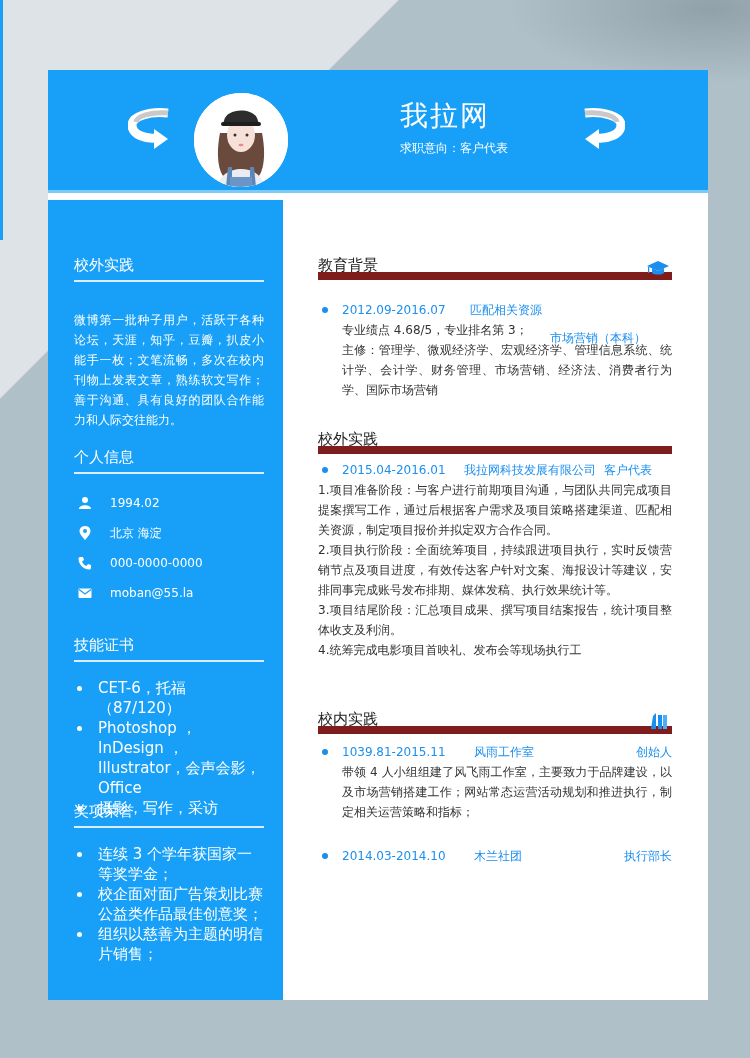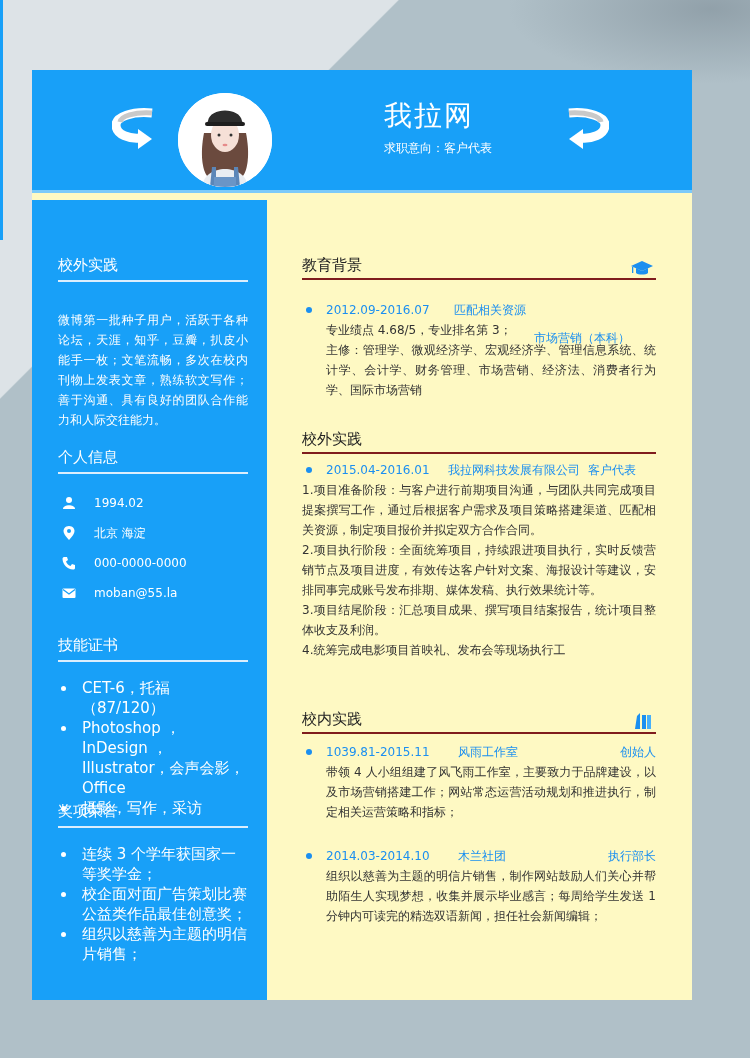--- a/index.html
+++ b/index.html
@@ -12,21 +12,21 @@
   .bg-light {
     position: absolute; left: 0; top: 0; width: 750px; height: 1058px;
     background: linear-gradient(135deg, #dde3e7 0%, #dde3e7 22%, rgba(0,0,0,0) 22.1%);
   }
   .bg-shade {
     position: absolute; right: 0; top: 0; width: 260px; height: 90px;
     background: radial-gradient(ellipse at 85% 10%, rgba(120,135,145,0.55) 0%, rgba(176,192,200,0) 65%);
   }
   .bg-edge { position:absolute; left:0; top:0; width:3px; height:240px; background:#18a0f8; }
 
-  .page { position: absolute; left: 32px; top: 70px; width: 660px; height: 930px; background: #fef9c3; }
+  .page { position: absolute; left: 48px; top: 70px; width: 660px; height: 930px; background: #ffffff; }
 
   
   .header { position: absolute; left: 0; top: 0; width: 660px; height: 120px; background: #18a0f8; }
   .header-strip { position: absolute; left: 0; top: 120px; width: 660px; height: 3px; background: #7ccaf9; }
   .avatar {
     position: absolute; left: 146px; top: 23px; width: 94px; height: 94px; border-radius: 50%;
     background: #ffffff; overflow: hidden;
   }
   .avatar svg { width: 94px; height: 94px; display: block; }
   .arrow { position: absolute; top: 35px; width: 44px; height: 52px; }
@@ -46,21 +46,21 @@
   .side-para { font-size: 12px; line-height: 20px; margin-top: 28px; text-align: justify; font-family: Liberation Serif, serif; }
   .info-list { margin-top: 14px; }
   .info-item { display: flex; align-items: center; height: 30px; font-size: 12px; }
   .info-icon { width: 14px; height: 14px; margin-left: 4px; margin-right: 18px; display:flex; align-items:center; justify-content:center; }
   .info-icon svg { width: 14px; height: 14px; }
   .bullets { margin-top: 16px; }
   .bullet { position: relative; padding-left: 24px; font-size: 15px; line-height: 20px; }
   .bullet::before { content: ""; position: absolute; left: 3px; top: 8px; width: 5px; height: 5px; border-radius: 50%; background: #fff; }
   .bullets-award .bullet { line-height: 20px; }
   .sec { position: absolute; left: 270px; width: 354px; }
-  .sec-head { position: relative; height: 26px; border-bottom: 2px solid #7f1d1d; }
+  .sec-head { position: relative; height: 26px; border-bottom: 8px solid #7f1d1d; }
   .sec-title { font-size: 15px; color: #222; line-height: 22px; }
   .sec-icon { position: absolute; right: 2px; top: 4px; width: 24px; height: 18px; }
   .entry { position: relative; padding-left: 24px; font-size: 12px; color: #333; line-height: 20px; }
   .entry-head { position: relative; height: 20px; color: #1b8ff0; font-size: 12px; line-height: 20px; }
   .entry-dot { position: absolute; left: -20px; top: 7px; width: 6px; height: 6px; border-radius: 50%; background: #1b8ff0; }
   .entry-head span { position: absolute; top: 0; white-space: nowrap; }
   .entry-body { text-align: justify; }
   .entry-full { font-size: 12px; color: #333; line-height: 20px; text-align: justify; }
 </style>
 </head>
@@ -235,17 +235,16 @@
       </div>
       <div class="entry-body">带领 4 人小组组建了风飞雨工作室，主要致力于品牌建设，以及市场营销搭建工作；网站常态运营活动规划和推进执行，制定相关运营策略和指标；</div>
     </div>
     <div class="entry" style="margin-top:24px;">
       <div class="entry-head">
         <div class="entry-dot"></div>
         <span style="left:0;">2014.03-2014.10</span>
         <span style="left:132px;">木兰社团</span>
         <span style="right:0;">执行部长</span>
       </div>
-      <div class="entry-body">组织以慈善为主题的明信片销售，制作网站鼓励人们关心并帮助陌生人实现梦想，收集并展示毕业感言；每周给学生发送 1 分钟内可读完的精选双语新闻，担任社会新闻编辑；</div>
     </div>
   </div>
 
 </div>
 
 </body></html>

